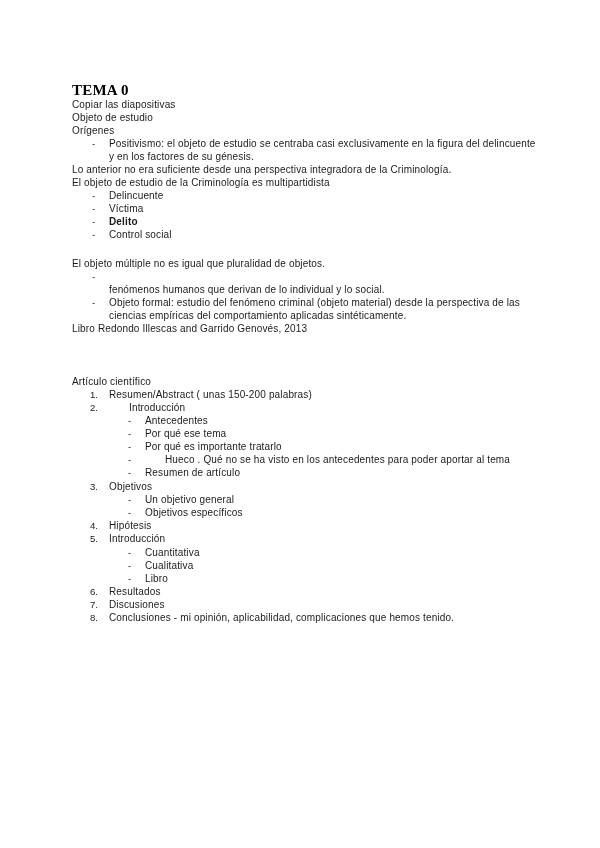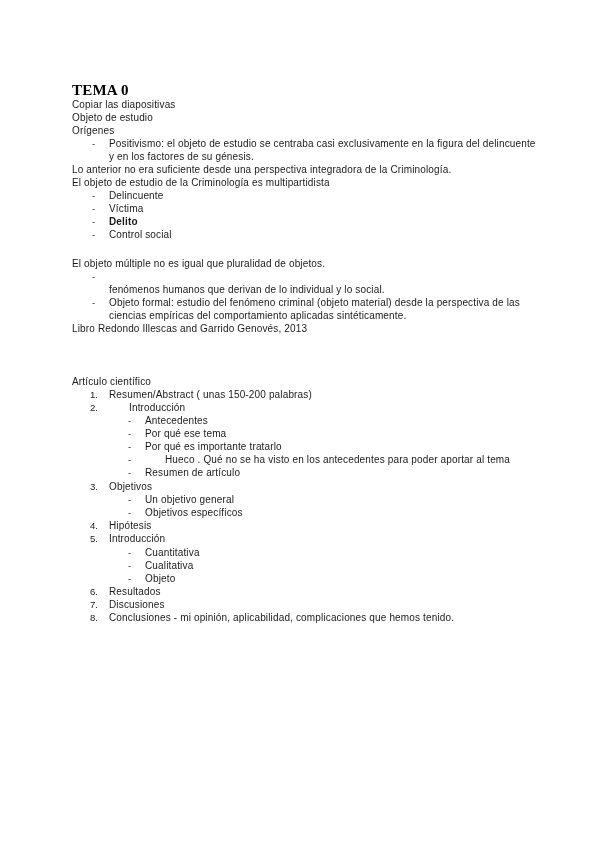--- a/index.html
+++ b/index.html
@@ -86,21 +86,21 @@
   <span class="num" style="left:84px; top:509px;">4.</span>
   <div class="line" style="left:109px; top:509px;">Hipótesis</div>
 
   <span class="num" style="left:84px; top:522px;">5.</span>
   <div class="line" style="left:109px; top:522px;">Introducción</div>
   <span class="dash" style="left:128px; top:536px;">-</span>
   <div class="line" style="left:145px; top:536px;">Cuantitativa</div>
   <span class="dash" style="left:128px; top:549px;">-</span>
   <div class="line" style="left:145px; top:549px;">Cualitativa</div>
   <span class="dash" style="left:128px; top:562px;">-</span>
-  <div class="line" style="left:145px; top:562px;">Objeto</div>
+  <div class="line" style="left:145px; top:562px;">Libro</div>
 
   <span class="num" style="left:84px; top:575px;">6.</span>
   <div class="line" style="left:109px; top:575px;">Resultados</div>
 
   <span class="num" style="left:84px; top:588px;">7.</span>
   <div class="line" style="left:109px; top:588px;">Discusiones</div>
 
   <span class="num" style="left:84px; top:601px;">8.</span>
   <div class="line" style="left:109px; top:601px;">Conclusiones - mi opinión, aplicabilidad, complicaciones que hemos tenido.</div>
 

